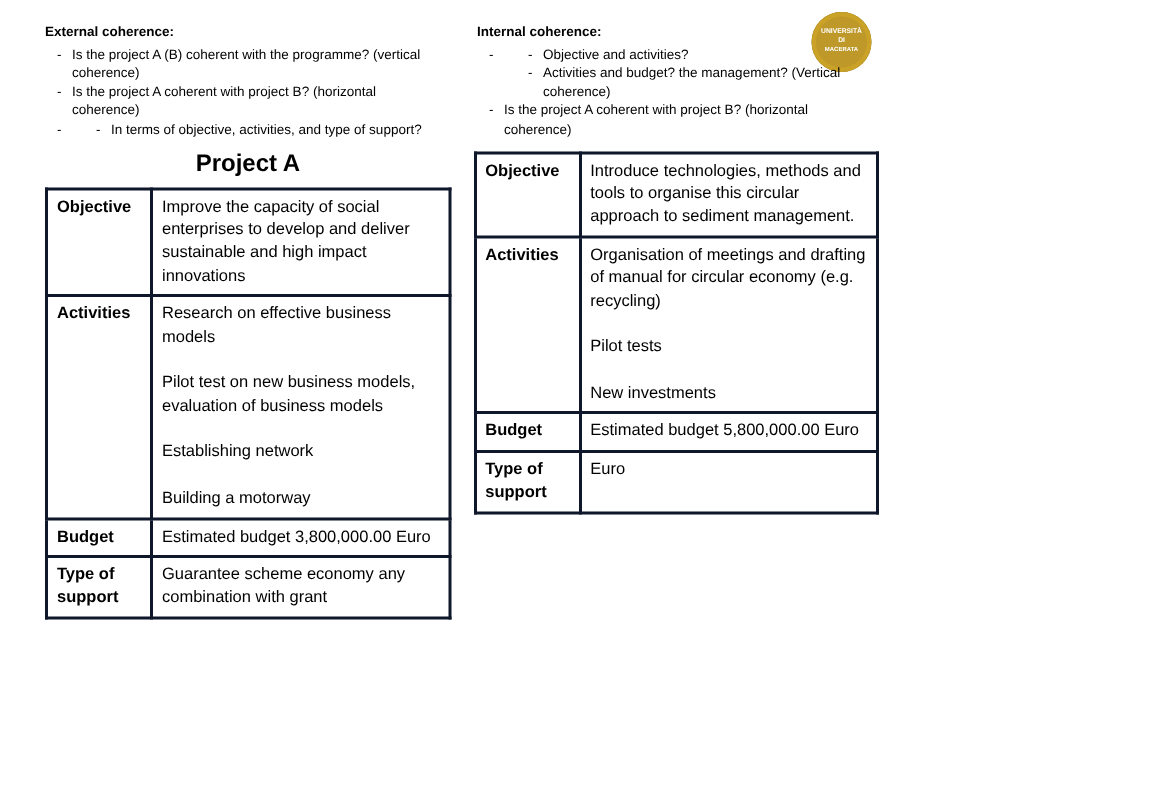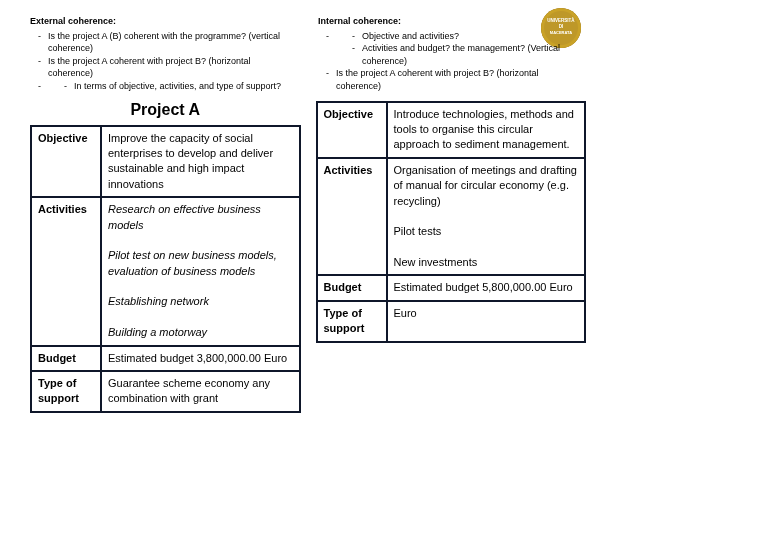--- a/index.html
+++ b/index.html
@@ -169,21 +169,21 @@
     <div class="project-col">
       <div class="project-title">Project A</div>
       <table>
         <tbody>
           <tr>
             <td class="row-label">Objective</td>
             <td>Improve the capacity of social enterprises to develop and deliver sustainable and high impact innovations</td>
           </tr>
           <tr>
             <td class="row-label">Activities</td>
-            <td style="white-space: pre-line; font-style: italic;">Research on effective business models
+            <td style="white-space: pre-line;">Research on effective business models
 
 Pilot test on new business models, evaluation of business models
 
 Establishing network
 
 Building a motorway</td>
           </tr>
           <tr>
             <td class="row-label">Budget</td>
             <td>Estimated budget 3,800,000.00 Euro</td>

